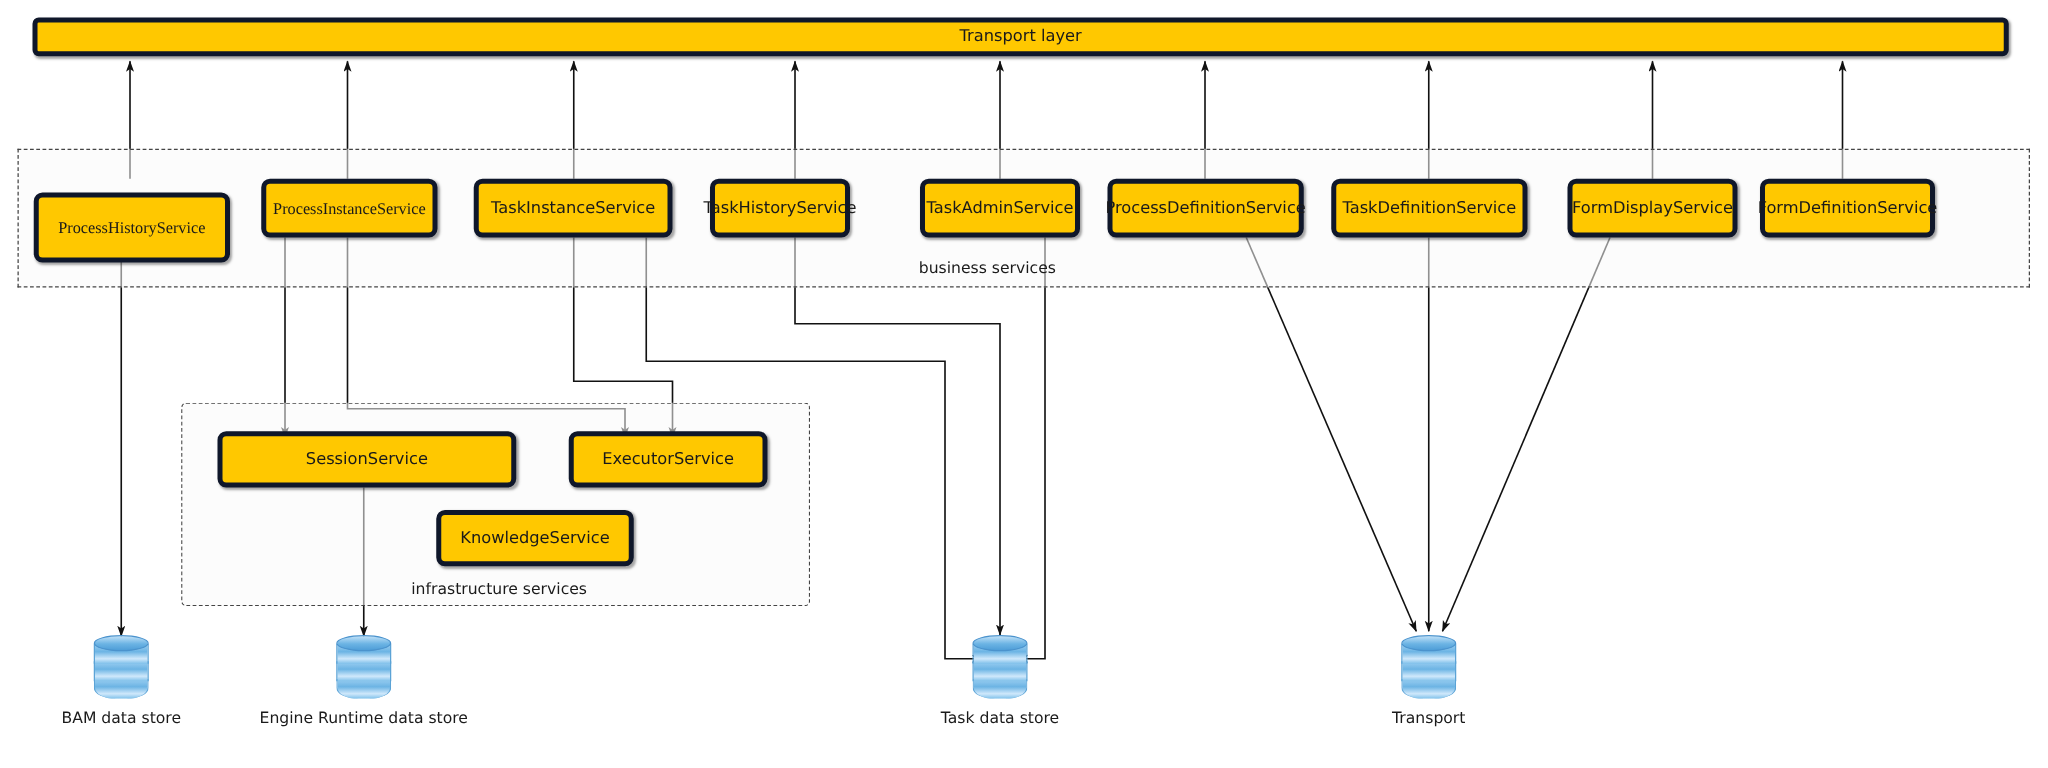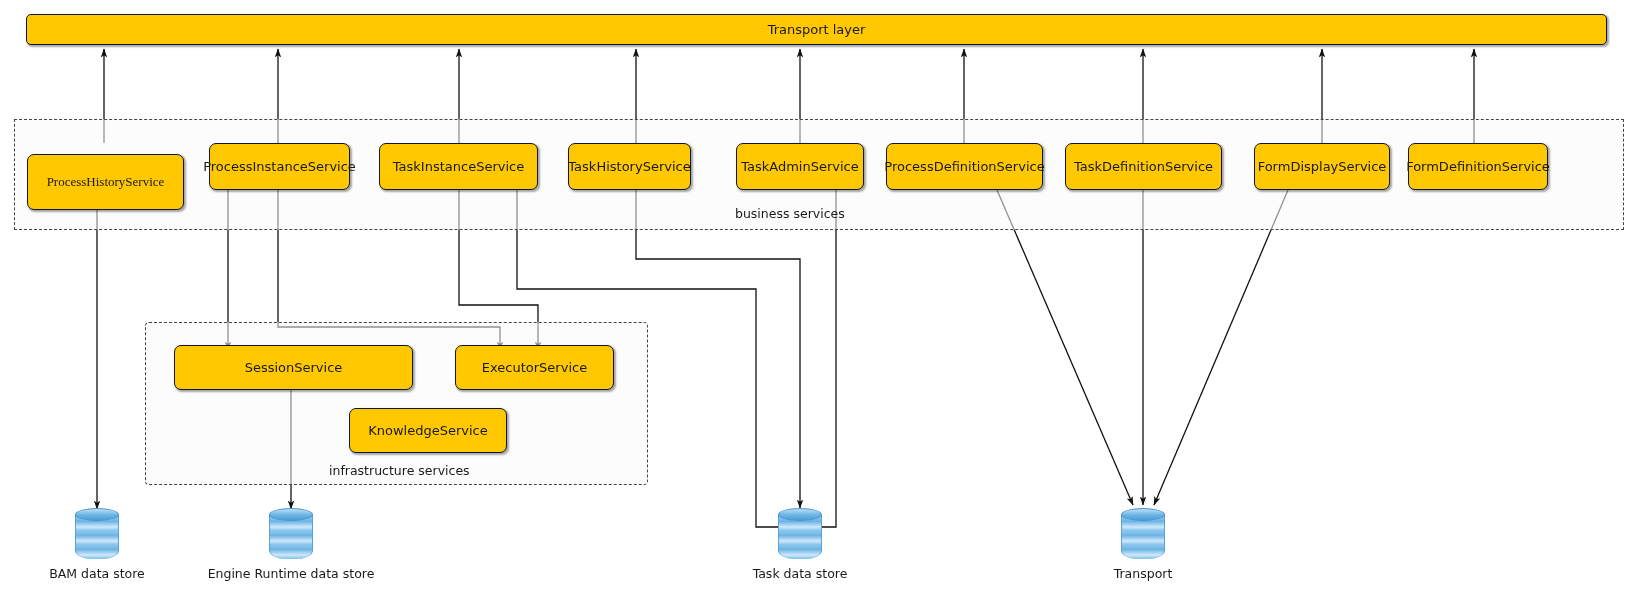--- a/index.html
+++ b/index.html
@@ -3,21 +3,21 @@
 <meta charset="utf-8">
 <style>
   html,body{margin:0;padding:0;background:#ffffff;}
   body{font-family:"DejaVu Sans","Liberation Sans",sans-serif;}
   #canvas{position:relative;width:1638px;height:614px;background:#ffffff;overflow:hidden;}
   svg.wires{position:absolute;left:0;top:0;width:1638px;height:614px;pointer-events:none;}
 
   .node{
     position:absolute;
     background:#FFC800;
-    border:1px solid #0f172a;
+    border:4px solid #0f172a;
     border-radius:7px;
     box-sizing:border-box;
     display:flex;align-items:center;justify-content:center;
     font-size:13px;color:#1a1a1a;
     box-shadow:1.5px 1.5px 2px rgba(0,0,0,0.35);
     white-space:nowrap;
   }
   .node.bar{border-radius:5px;font-size:13px;}
 
   .group{
@@ -103,27 +103,27 @@
   <div class="node bar" style="left:26px;top:14px;width:1581px;height:31px;">
     <span>Transport layer</span>
   </div>
 
   <div class="group biz" style="left:14px;top:119px;width:1610px;height:111px;"></div>
   <div class="group-label" style="left:735px;top:206px;">business services</div>
 
   <div class="node" style="left:27px;top:154px;width:157px;height:56px;font-family:Liberation Serif, serif;">
     <span>ProcessHistoryService</span>
   </div>
-  <div class="node" style="left:209px;top:143px;width:141px;height:47px;">
+  <div class="node" style="left:209px;top:143px;width:141px;height:47px;font-family:Liberation Serif, serif;">
     <span>ProcessInstanceService</span>
   </div>
   <div class="node" style="left:379px;top:143px;width:159px;height:47px;">
     <span>TaskInstanceService</span>
   </div>
-  <div class="node" style="left:568px;top:143px;width:123px;height:47px;">
+  <div class="node" style="left:568px;top:143px;width:112px;height:47px;">
     <span>TaskHistoryService</span>
   </div>
   <div class="node" style="left:886px;top:143px;width:157px;height:47px;">
     <span>ProcessDefinitionService</span>
   </div>
   <div class="node" style="left:736px;top:143px;width:128px;height:47px;">
     <span>TaskAdminService</span>
   </div>
   <div class="node" style="left:1065px;top:143px;width:157px;height:47px;">
     <span>TaskDefinitionService</span>

